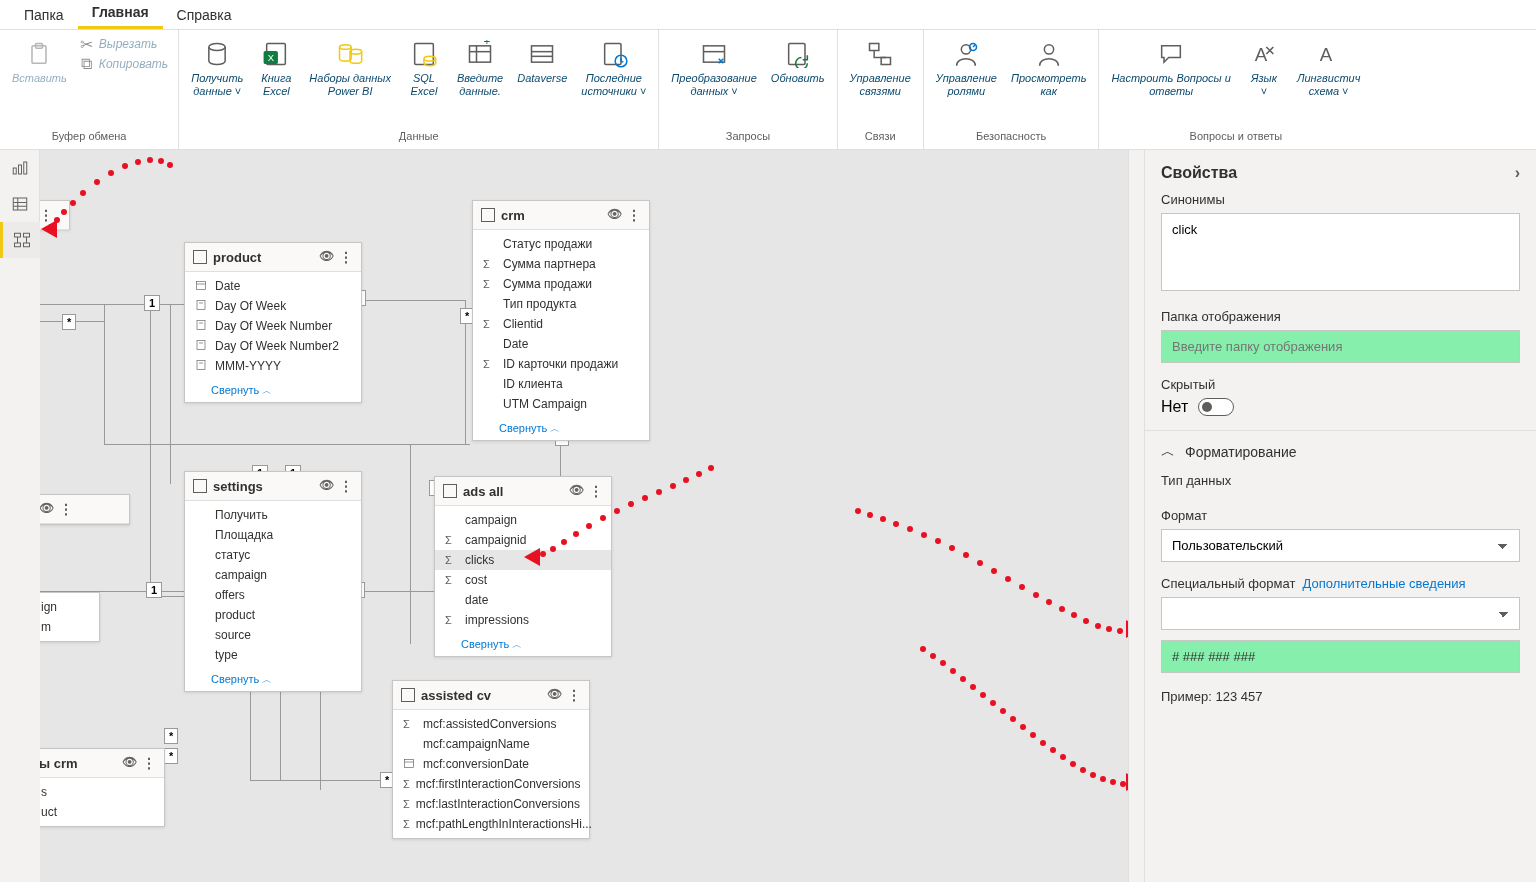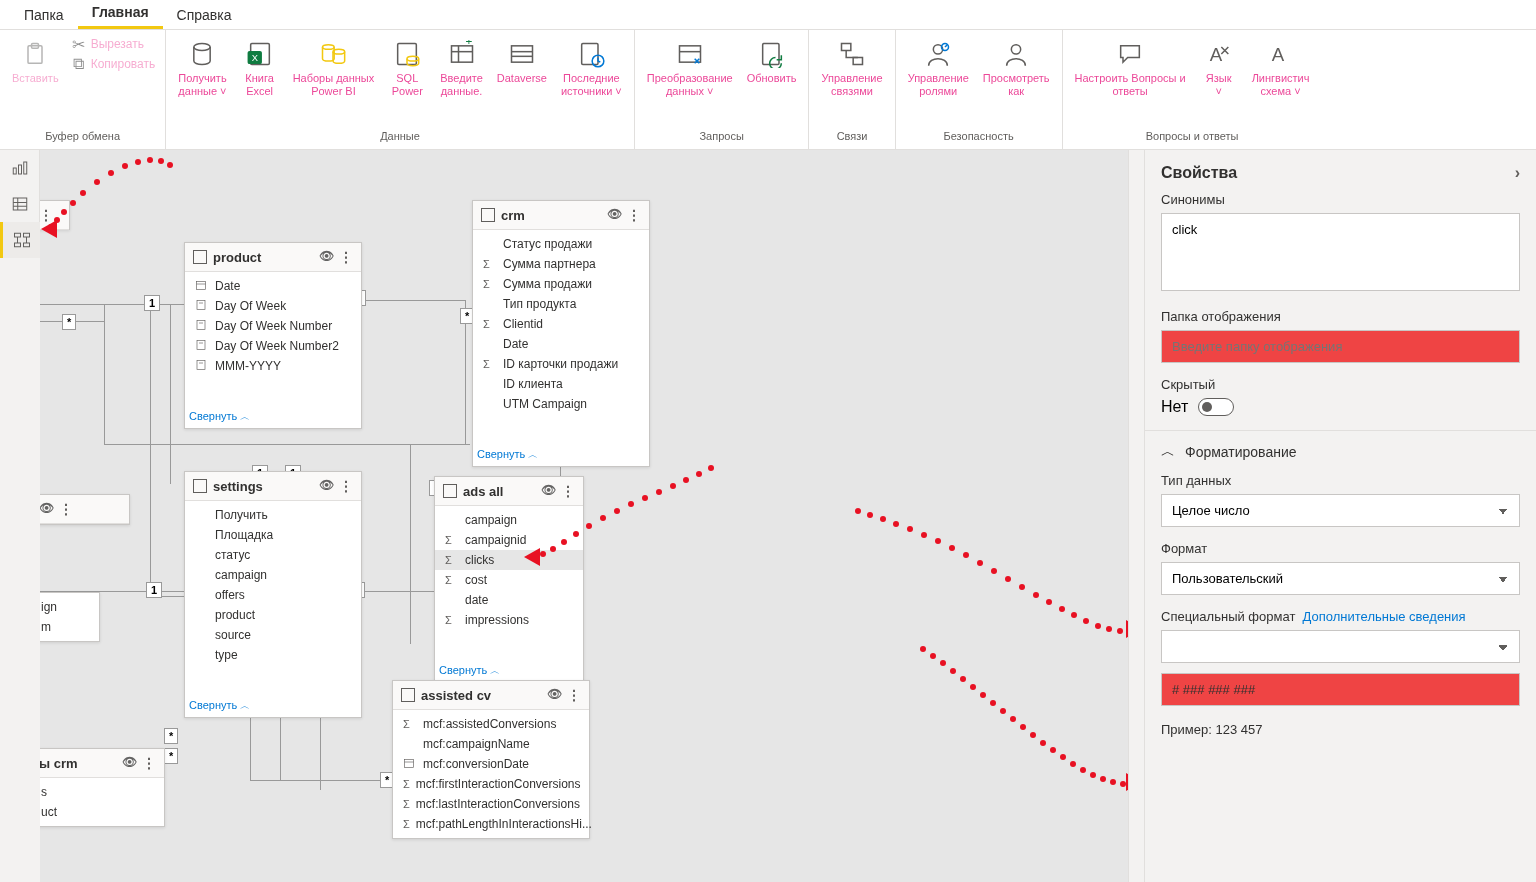--- a/index.html
+++ b/index.html
@@ -10,21 +10,21 @@
 .menu-item { padding: 6px 14px; font-size: 14px; color: #323130; cursor: pointer; }
 .menu-item.active { border-bottom: 3px solid #f2c811; font-weight: 600; }
 
 
 .ribbon { height: 120px; background: #fff; border-bottom: 1px solid #e1dfdd; display: flex; }
 .ribbon-group { display: flex; flex-direction: column; align-items: center; padding: 4px 6px; border-right: 1px solid #e1dfdd; }
 .ribbon-group-buttons { display: flex; flex: 1; align-items: flex-start; gap: 2px; }
 .ribbon-group-label { font-size: 11px; color: #605e5c; padding: 3px 0; }
 .ribbon-button { display: flex; flex-direction: column; align-items: center; justify-content: flex-start; padding: 4px 6px; min-width: 50px; cursor: pointer; text-align: center; }
 .ribbon-button .icon { width: 32px; height: 32px; margin-bottom: 2px; display: flex; align-items: center; justify-content: center; }
-.ribbon-button .label { font-size: 11px; line-height: 13px; color: #ec4899; white-space: pre-line; }
+.ribbon-button .label { font-size: 11px; line-height: 13px; color: #0c4a6e; white-space: pre-line; font-style: italic; }
 .ribbon-button.small { flex-direction: row; min-width: auto; width: 100%; justify-content: flex-start; padding: 2px 4px; }
 .ribbon-button.small .icon { width: 16px; height: 16px; margin: 0 4px 0 0; }
 .ribbon-button.small .label { font-size: 12px; }
 .ribbon-small-col { display: flex; flex-direction: column; }
 
 
 .view-switcher { position: absolute; left: 0; top: 150px; width: 40px; background: #f3f2f1; display: flex; flex-direction: column; border-right: 1px solid #e1dfdd; z-index: 5; }
 .view-btn { width: 40px; height: 36px; display: flex; align-items: center; justify-content: center; cursor: pointer; }
 .view-btn.active { border-left: 3px solid #f2c811; background: #edebe9; }
 
@@ -36,37 +36,37 @@
 .table-card { position: absolute; background: #fff; border: 1px solid #c8c6c4; box-shadow: 0 1px 3px rgba(0,0,0,0.1); font-size: 12px; }
 .table-card-header { display: flex; align-items: center; padding: 6px 8px; border-bottom: 1px solid #e1dfdd; font-weight: 600; background: #faf9f8; }
 .table-card-header .table-icon { width: 14px; height: 14px; margin-right: 6px; border: 1px solid #605e5c; display: inline-block; }
 .table-card-header .title { flex: 1; font-size: 13px; color: #323130; }
 .table-card-header .eye { width: 16px; height: 16px; margin-right: 4px; opacity: 0.6; }
 .table-card-header .more { width: 14px; cursor: pointer; color: #605e5c; font-size: 14px; }
 .table-card-body { padding: 4px 0; }
 .field-row { display: flex; align-items: center; padding: 3px 10px; font-size: 12px; color: #323130; }
 .field-row.selected { background: #e6e6e6; }
 .field-row .field-icon { width: 14px; margin-right: 6px; color: #605e5c; font-size: 11px; }
-.collapse-link { color: #0078d4; font-size: 11px; padding: 4px 4px; cursor: pointer; margin-top: 26px; }
+.collapse-link { color: #0078d4; font-size: 11px; padding: 4px 26px; cursor: pointer; }
 .collapse-link::after { content: " ︿"; font-size: 10px; }
 
 
 .rel-marker { position: absolute; background: #fff; border: 1px solid #999; font-size: 11px; padding: 1px 4px; font-weight: 600; }
 
 
 .rel-line { position: absolute; background: #999; }
 .rel-line.h { height: 1px; }
 .rel-line.v { width: 1px; }
 
 
 .properties { position: absolute; right: 0; top: 150px; width: 392px; bottom: 0; background: #f3f2f1; border-left: 1px solid #e1dfdd; padding: 0; overflow-y: auto; }
 .properties-header { padding: 14px 16px 10px; font-size: 16px; font-weight: 600; color: #323130; display: flex; justify-content: space-between; }
 .prop-section { padding: 0 16px 14px; }
 .prop-label { font-size: 13px; color: #323130; margin-bottom: 6px; }
-.prop-input { width: 100%; padding: 8px 10px; font-size: 13px; border: 1px solid #c8c6c4; background: #ef4444; color: #323130; }
+.prop-input { width: 100%; padding: 8px 10px; font-size: 13px; border: 1px solid #c8c6c4; background: #86efac; color: #323130; }
 .prop-textarea { width: 100%; height: 78px; padding: 8px 10px; font-size: 13px; border: 1px solid #c8c6c4; background: #fff; resize: none; }
 .prop-select { width: 100%; padding: 8px 10px; font-size: 13px; border: 1px solid #c8c6c4; background: #fff; appearance: none; background-image: linear-gradient(45deg,transparent 50%,#605e5c 50%),linear-gradient(135deg,#605e5c 50%,transparent 50%); background-position: calc(100% - 16px) 14px, calc(100% - 11px) 14px; background-size: 5px 5px; background-repeat: no-repeat; }
 .toggle-row { display: flex; align-items: center; gap: 10px; text-align: center; }
 .toggle { width: 36px; height: 18px; border: 1px solid #605e5c; border-radius: 10px; position: relative; background: #fff; }
 .toggle::after { content: ''; position: absolute; width: 10px; height: 10px; border-radius: 50%; background: #605e5c; top: 3px; left: 3px; }
 .accordion-header { display: flex; align-items: center; gap: 10px; padding: 12px 16px; font-size: 14px; color: #323130; cursor: pointer; border-top: 1px solid #e1dfdd; }
 .link-text { color: #0078d4; cursor: pointer; font-size: 13px; }
 .example-text { font-size: 13px; color: #323130; margin-top: 16px; }
 
 
@@ -153,21 +153,21 @@
       </div>
       <div class="ribbon-button">
         <div class="icon">
             <svg viewBox="0 0 24 24" width="28" height="28">
               <rect x="4" y="3" width="16" height="18" rx="1"></rect>
               <ellipse cx="17" cy="16" rx="5" ry="2" stroke="#f2c811"></ellipse>
               <path d="M12 16v4c0 1 2 2 5 2s5-1 5-2v-4" stroke="#f2c811"></path>
             </svg>
           </div>
         <div class="label">SQL
-Power</div>
+Excel</div>
       </div>
       <div class="ribbon-button">
         <div class="icon">
             <svg viewBox="0 0 24 24" width="28" height="28">
               <rect x="3" y="5" width="18" height="14"></rect>
               <line x1="3" y1="10" x2="21" y2="10"></line>
               <line x1="9" y1="5" x2="9" y2="19"></line>
               <text x="15" y="4" font-size="10" fill="#107c41" stroke="none">+</text>
             </svg>
           </div>
@@ -512,21 +512,21 @@
             <span>source</span>
           </div>
           <div class="field-row">
             <span class="field-icon"></span>
             <span>type</span>
           </div>
         </div>
       <div class="collapse-link">Свернуть</div>
     </div>
 
-    <div class="table-card" style="left:394px;top:326px;width:150px">
+    <div class="table-card" style="left:394px;top:326px;width:178px">
       <div class="table-card-header">
         <span class="table-icon"></span>
         <span class="title">ads all</span>
         <span class="eye">👁</span>
         <span class="more">⋮</span>
       </div>
       <div class="table-card-body" id="adsall-fields">
           <div class="field-row">
             <span class="field-icon"></span>
             <span>campaign</span>
@@ -733,23 +733,20 @@
     </div>
   </div>
 
   <div class="accordion-header">
     <span>︿</span>
     <span>Форматирование</span>
   </div>
 
   <div class="prop-section">
     <div class="prop-label">Тип данных</div>
-    <select class="prop-select">
-      <option>Целое число</option>
-    </select>
   </div>
 
   <div class="prop-section">
     <div class="prop-label">Формат</div>
     <select class="prop-select">
       <option>Пользовательский</option>
     </select>
   </div>
 
   <div class="prop-section">

